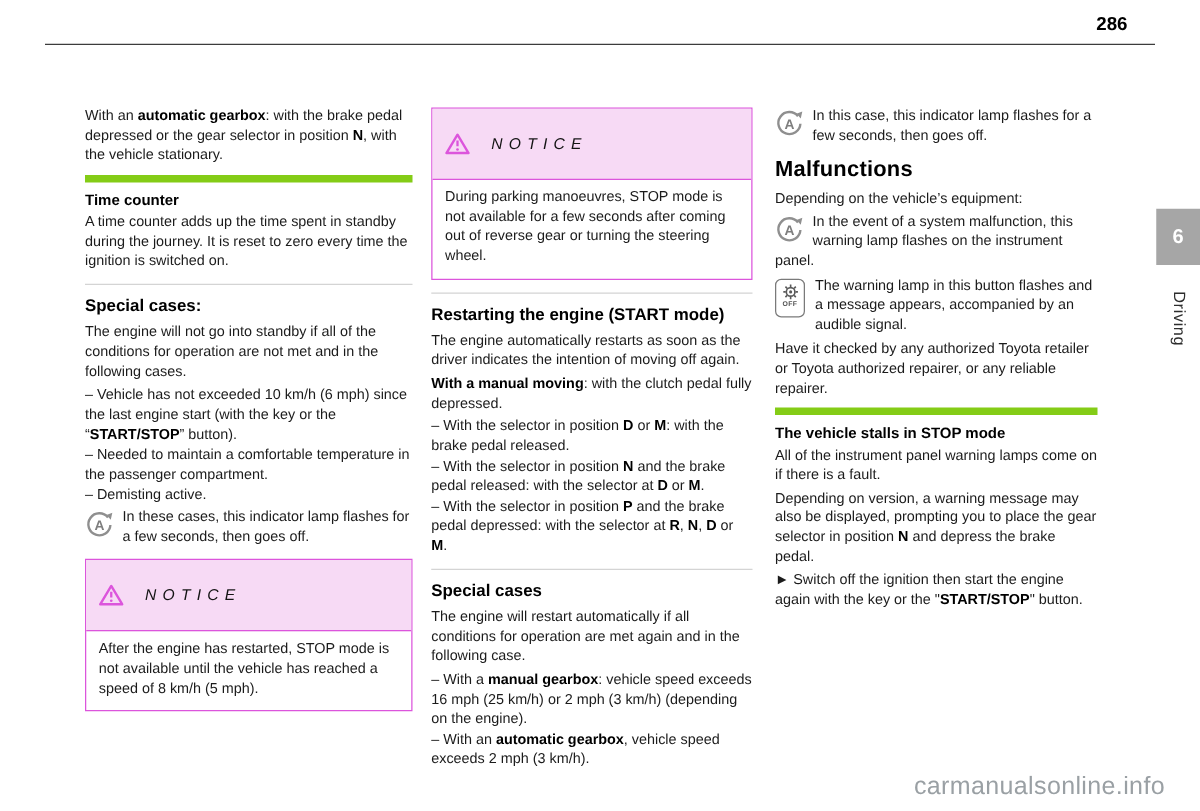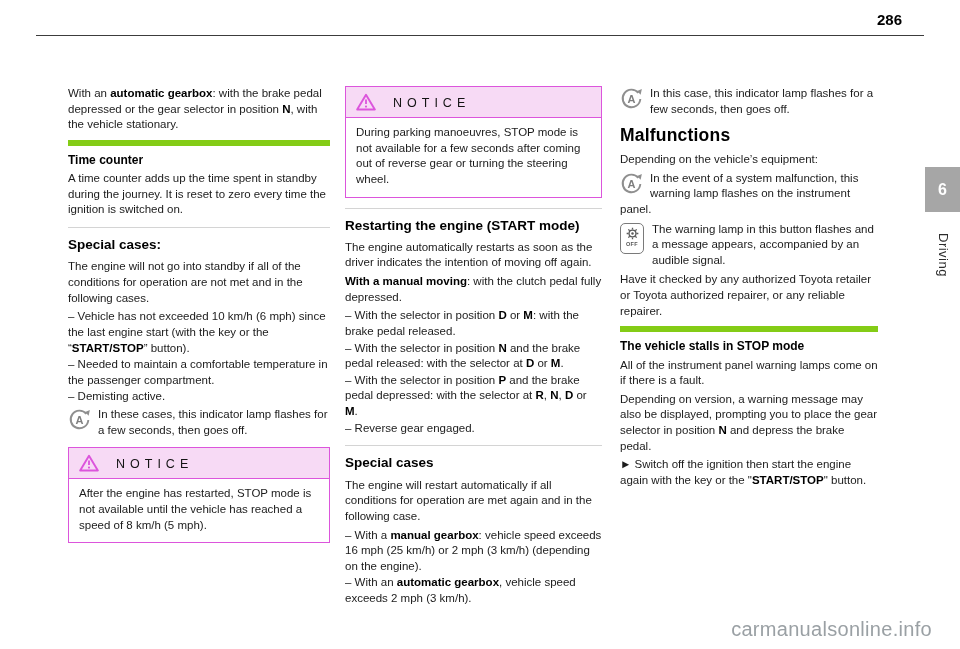--- a/index.html
+++ b/index.html
@@ -31,22 +31,22 @@
   p.body { margin:0 0 3px; }
   p.li   { margin:0 0 1px; }
   b { color:#000; }
 
   .runin-head { font-size:12px; font-weight:bold; color:#000; border-top:6px solid #84cc16; padding-top:6px; margin:7px 0 3px; }
   .sub-head   { font-size:13.5px; font-weight:bold; color:#000; border-top:1px solid #d4d4d4; padding-top:8px; margin:9px 0 5px; }
   .section-head { font-size:17.5px; font-weight:bold; color:#000; margin:7px 0 4px; letter-spacing:0.2px; }
 
   .notice { border:1px solid #dc55dc; margin:9px 0 10px; background:#fff; }
   .notice-header {
-    display:flex; align-items:flex-end; gap:10px;
-    background:#f7daf5; padding:5px 10px; border-bottom:1px solid #dc55dc;
+    display:flex; align-items:center; gap:10px;
+    background:#f7daf5; padding:18px 10px; border-bottom:1px solid #dc55dc;font-style:italic;
   }
   .notice-title { font-size:12.5px; letter-spacing:5px; color:#141414; }
   .notice-body { padding:7px 10px 9px; }
 
   .icon-para { display:flow-root; margin:2px 0 4px; }
   .float-icon { float:left; margin:1px 7px 1px 0; line-height:0; }
 
   .btn-icon {
     float:left; width:24px; height:31px; border:1.5px solid #7a7a7a; border-radius:5px;
     display:flex; flex-direction:column; align-items:center; justify-content:center; gap:1px;
@@ -119,21 +119,20 @@
       </div>
       <div class="notice-body">During parking manoeuvres, STOP mode is not available for a few seconds after coming out of reverse gear or turning the steering wheel.</div>
     </div>
 
     <div class="sub-head">Restarting the engine (START mode)</div>
     <p class="body">The engine automatically restarts as soon as the driver indicates the intention of moving off again.</p>
     <p class="body"><b>With a manual moving</b>: with the clutch pedal fully depressed.</p>
     <p class="li">–  With the selector in position <b>D</b> or <b>M</b>: with the brake pedal released.</p>
     <p class="li">–  With the selector in position <b>N</b> and the brake pedal released: with the selector at <b>D</b> or <b>M</b>.</p>
     <p class="li">–  With the selector in position <b>P</b> and the brake pedal depressed: with the selector at <b>R</b>, <b>N</b>, <b>D</b> or <b>M</b>.</p>
-    <p class="li">–  Reverse gear engaged.</p>
 
     <div class="sub-head">Special cases</div>
     <p class="body">The engine will restart automatically if all conditions for operation are met again and in the following case.</p>
     <p class="li">–  With a <b>manual gearbox</b>: vehicle speed exceeds 16 mph (25 km/h) or 2 mph (3 km/h) (depending on the engine).</p>
     <p class="li">–  With an <b>automatic gearbox</b>, vehicle speed exceeds 2 mph (3 km/h).</p>
   </div>
 
   <div class="col col3">
     <div class="icon-para" style="margin-top:0">
       <span class="float-icon">

